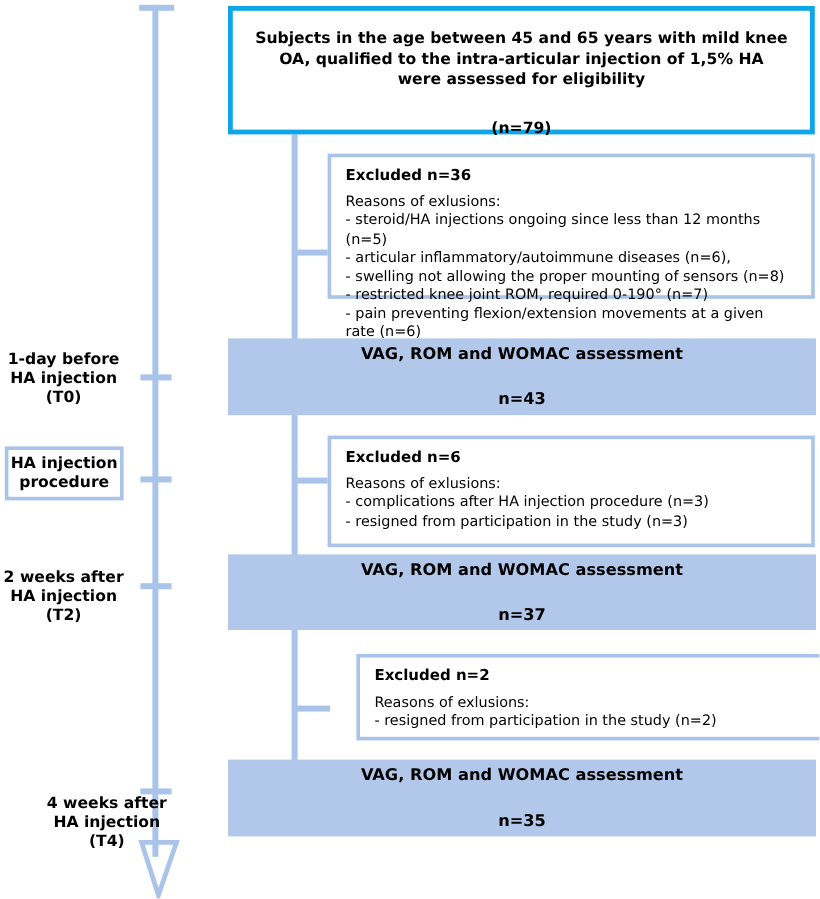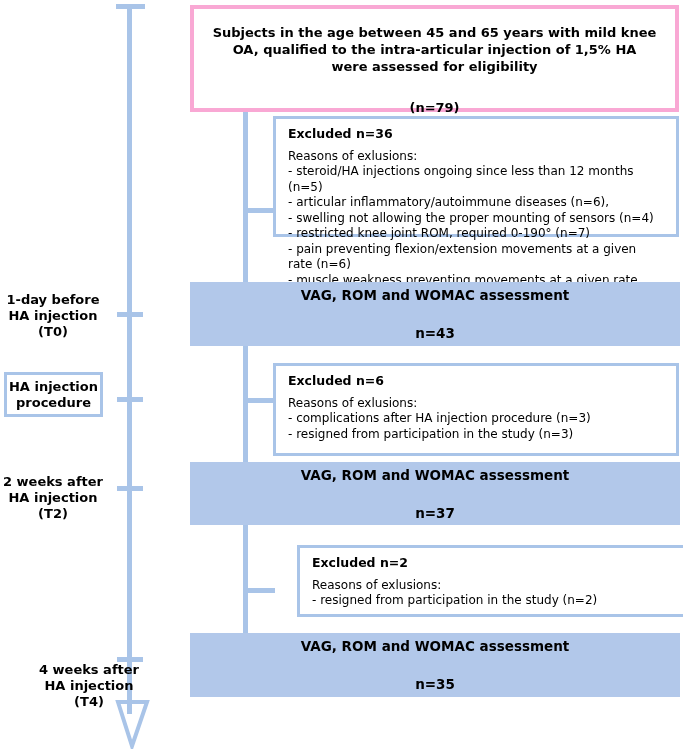--- a/index.html
+++ b/index.html
@@ -26,21 +26,21 @@
   .proc-box{
     left:4px;top:372px;width:99px;height:45px;
     border:3px solid #a9c4e8;background:#fff;
     display:flex;flex-direction:column;align-items:center;justify-content:center;
     font-weight:bold;font-size:13px;line-height:16px;text-align:center;
   }
 
   
   .elig-box{
     left:190px;top:5px;width:489px;height:107px;
-    border:4px solid #f9a8d4;background:#fff;
+    border:4px solid #0ea5e9;background:#fff;
     display:flex;flex-direction:column;align-items:center;
     padding-top:15px;
     font-weight:bold;font-size:13px;line-height:17px;text-align:center;
   }
   .elig-box .nline{margin-top:24px;}
 
   .excl-box{
     left:273px;width:406px;
     border:3px solid #a9c4e8;background:#fff;
     padding:7px 12px 0 12px;
@@ -102,26 +102,26 @@
   <div class="abs connector" style="top:524px;height:111px;"></div>
   <div class="abs stub" style="top:588px;"></div>
 
   <div class="abs elig-box">
     <div>Subjects in the age between 45 and 65 years with mild knee</div>
     <div>OA, qualified to the intra-articular injection of 1,5% HA</div>
     <div>were assessed for eligibility</div>
     <div class="nline">(n=79)</div>
   </div>
 
-  <div class="abs excl-box" style="top:116px;height:121px;">
+  <div class="abs excl-box" style="top:128px;height:121px;">
     <div class="excl-title">Excluded n=36</div>
     <div class="excl-sub">Reasons of exlusions:</div>
     <div>- steroid/HA injections ongoing since less than 12 months (n=5)</div>
     <div>- articular inflammatory/autoimmune diseases (n=6),</div>
-    <div>- swelling not allowing the proper mounting of sensors (n=4)</div>
+    <div>- swelling not allowing the proper mounting of sensors (n=8)</div>
     <div>- restricted knee joint ROM, required 0-190° (n=7)</div>
     <div>- pain preventing flexion/extension movements at a given rate (n=6)</div>
     <div>- muscle weakness preventing movements at a given rate (n=4)</div>
   </div>
 
   <div class="abs assess-box" style="top:282px;height:64px;">
     <div>VAG, ROM and WOMAC assessment</div>
     <div>n=43</div>
   </div>
 

